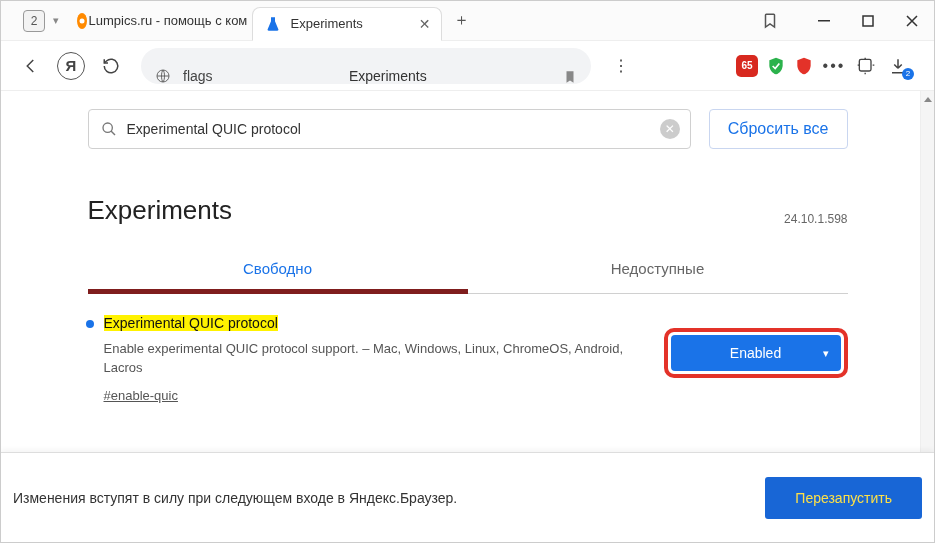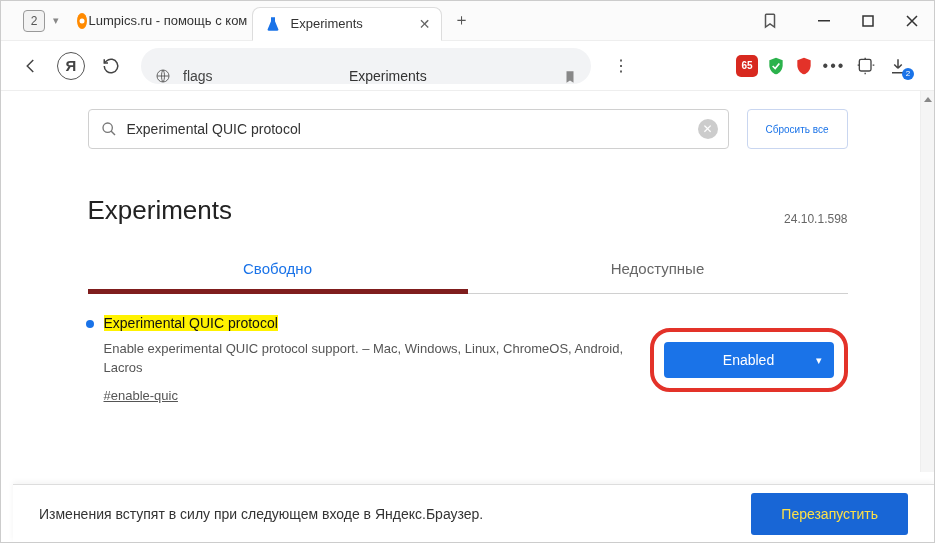--- a/index.html
+++ b/index.html
@@ -100,21 +100,21 @@
   .searchrow { display:flex; gap:18px; align-items:center; }
   .searchbox {
     flex:1; height:40px; border:1px solid #d0d0d0; border-radius:4px;
     display:flex; align-items:center; padding:0 12px; gap:10px;
     font-size:14px; color:#333;
     position:relative;
   }
   .searchbox .clear { position:absolute; right:10px; color:#aaa; width:20px;height:20px;border-radius:50%;background:#ccc;display:flex;align-items:center;justify-content:center;font-size:12px;color:#fff;}
   .reset-btn {
     height:40px; padding:8px 18px; border:1px solid #c9d6f0; color:#1a73e8;
-    border-radius:4px; font-size:10px; display:flex;align-items:center;
+    border-radius:4px; font-size:16px; display:flex;align-items:center;
     background:#fff;
     text-align:center;
   }
   .head-row {
     display:flex; justify-content:space-between; align-items:flex-end;
     margin-top: 46px;
   }
   .page-h1 { font-size:26px; font-weight:400; color:#222;}
   .version { font-size:12px; color:#666;margin-left:24px; }
   .tabs {
@@ -127,32 +127,32 @@
     display:flex; margin-top:20px; gap:18px; align-items:flex-start;
   }
   .flag-body { flex:1; position:relative; padding-left:16px;}
   .dot {
     position:absolute; left:-2px; top:6px;
     width:8px;height:8px;border-radius:50%;background:#1a73e8;
   }
   .flag-title { display:inline; font-size:14px; color:#111; background:#fff200;}
   .flag-desc { font-size:13px; color:#555; margin-top:8px; line-height:1.45;}
   .flag-hash { font-size:13px; color:#555; text-decoration:underline; margin-top:10px; display:inline-block;}
-  .select-wrap { position:relative; padding:10px; border:4px solid #e33229; border-radius:20px; margin-top:14px;}
+  .select-wrap { position:relative; padding:3px; border:4px solid #e33229; border-radius:10px; margin-top:14px;}
   .select {
     width:170px; height:36px; background:#1a73e8; color:#fff;
     border-radius:4px; display:flex; align-items:center; justify-content:center;
     font-size:14px; position:relative;
   }
   .select .car { position:absolute; right:12px; font-size:11px; }
   .footer {
-    position:absolute; left:12px; right:0; bottom:0; height:58px;
+    position:absolute; left:0; right:0; bottom:0; height:90px;
     background:#fff; border-top:1px solid #ddd;
     box-shadow: 0 -2px 6px rgba(0,0,0,0.05);
-    display:flex; align-items:center; padding:0 26px;
+    display:flex; align-items:center; padding:0 12px;
   }
   .footer-text { font-size:14px; color:#333; }
   .restart {
     margin-left:auto; height:42px; padding:0 30px;
     background:#1866d6; color:#fde047; border-radius:3px;
     display:flex;align-items:center; font-size:14px;
   }
   .flask { width:16px;height:16px; }
   svg { display:block; }
 </style>

